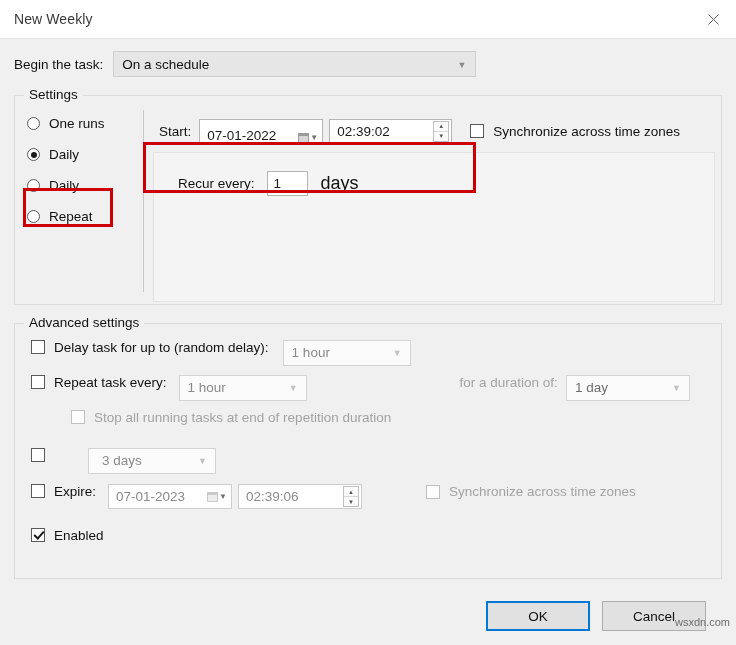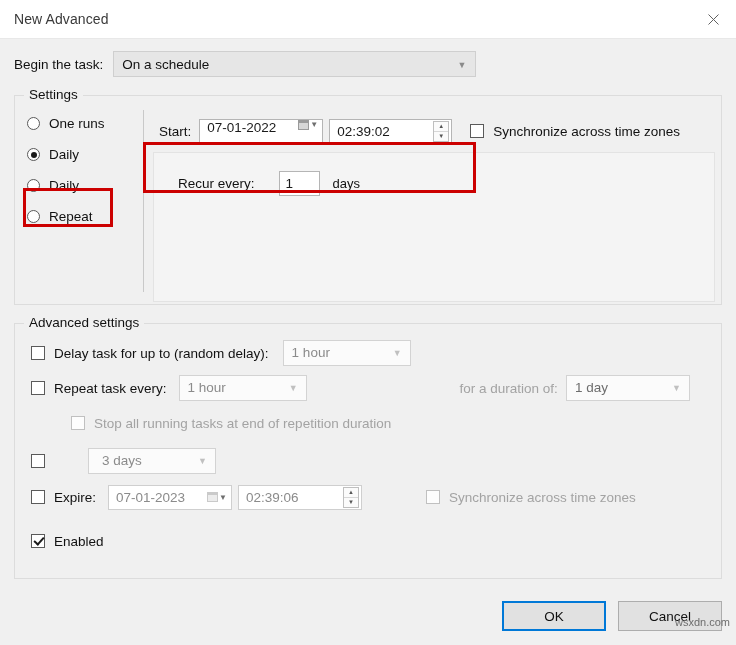--- a/index.html
+++ b/index.html
@@ -163,21 +163,21 @@
     color: #111;
     margin-right: 8px;
     padding-left: 6px;
   }
   .date-box {
     width: 124px;
     height: 25px;
     background: #fff;
     border: 1px solid #b5b5b5;
     display: flex;
-    align-items: flex-start;
+    align-items: flex-end;
     padding: 0 4px 0 7px;
     box-sizing: border-box;
     font-size: 13.5px;
     justify-content: space-between;
   }
   .cal-icon {
     display: inline-flex;
     align-items: center;
     gap: 1px;
   }
@@ -261,40 +261,40 @@
     top: 44px;
     bottom: 2px;
     background: #f4f4f4;
     border: 1px solid #e3e3e3;
   }
   .recur-row {
     display: flex;
     align-items: center;
     padding: 18px 0 0 24px;
   }
-  .recur-label { font-size: 13.5px; color: #111; margin-right: 24px; }
+  .recur-label { font-size: 13.5px; color: #111; margin-right: 12px; }
   .num-box {
     width: 41px;
     height: 25px;
     background: #fff;
     border: 1px solid #b5b5b5;
     font-size: 13.5px;
     padding-left: 6px;
     box-sizing: border-box;
     line-height: 23px;
   }
-  .recur-unit { font-size: 13px; color: #111; margin-left: 13px; }
+  .recur-unit { font-size: 18px; color: #111; margin-left: 13px; }
 
   
   #advanced-group { height: 254px; margin-top: 18px; }
   .adv-inner { padding: 16px 0 0 16px; }
 
   .adv-row {
     display: flex;
-    align-items: center;
+    align-items: flex-start;
     margin-bottom: 9px;
     height: 26px;
   }
   .adv-combo {
     background: #fbfbfb;
     border: 1px solid #d3d3d3;
     height: 26px;
     line-height: 24px;
     font-size: 13.5px;
     color: #8b8b8b;
@@ -333,21 +333,21 @@
     padding: 0 2px 0 7px;
     box-sizing: border-box;
     font-size: 13.5px;
     color: #8b8b8b;
     margin-left: 6px;
   }
 
   
   .footer {
     position: absolute;
-    right: 14px;
+    right: 30px;
     bottom: 14px;
     display: flex;
     gap: 12px;
   }
   .btn {
     width: 104px;
     height: 30px;
     background: #e1e1e1;
     border: 1px solid #adadad;
     font-size: 13.5px;
@@ -378,21 +378,21 @@
     pointer-events: none;
     z-index: 40;
   }
   #redbox-daily { left: 23px; top: 149px; width: 84px; height: 33px; }
   #redbox-start { left: 143px; top: 103px; width: 327px; height: 45px; }
 </style>
 </head>
 <body>
 
 <div class="titlebar">
-  <div class="title-text">New Advanced</div>
+  <div class="title-text">New Weekly</div>
   <div class="close-btn">
     <svg width="11" height="11" viewBox="0 0 11 11" aria-hidden="true">
       <line x1="0.5" y1="0.5" x2="10.5" y2="10.5" stroke="#606060" stroke-width="1"></line>
       <line x1="10.5" y1="0.5" x2="0.5" y2="10.5" stroke="#606060" stroke-width="1"></line>
     </svg>
   </div>
 </div>
 
 <div class="dialog-body">
 

